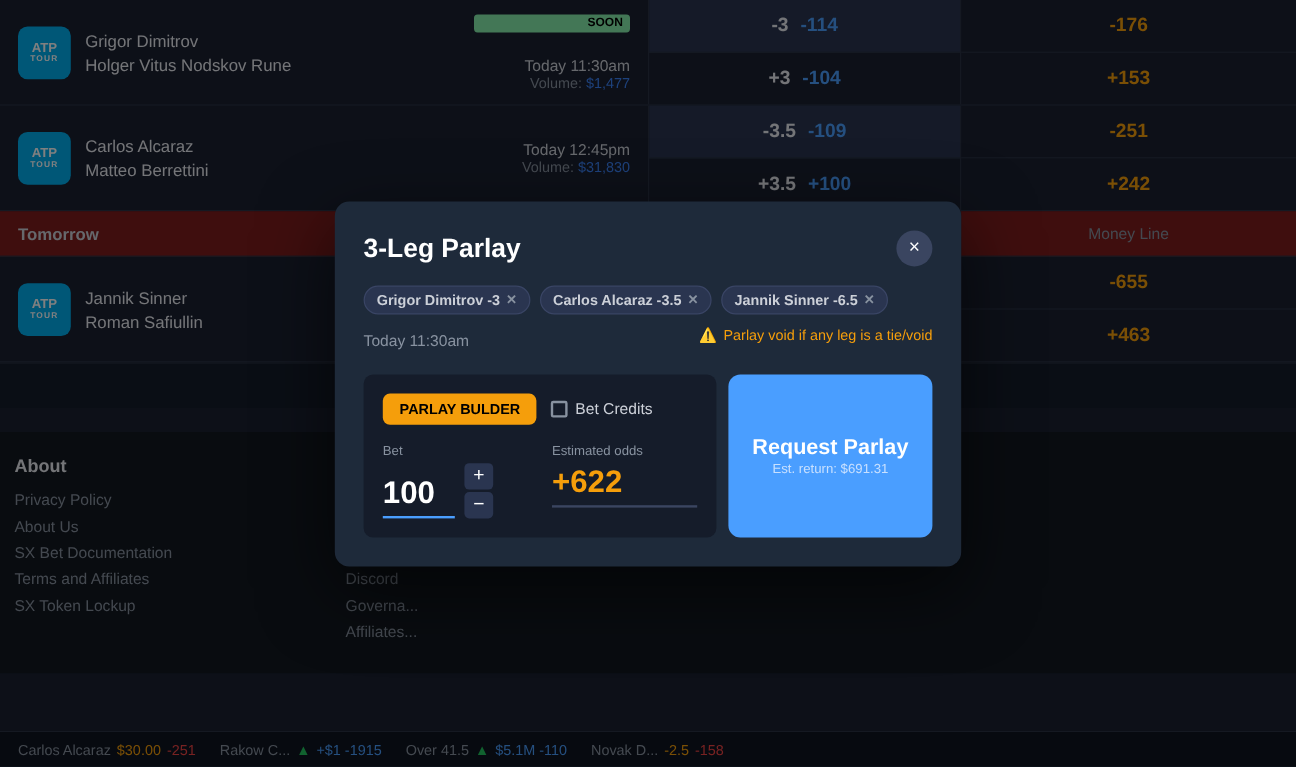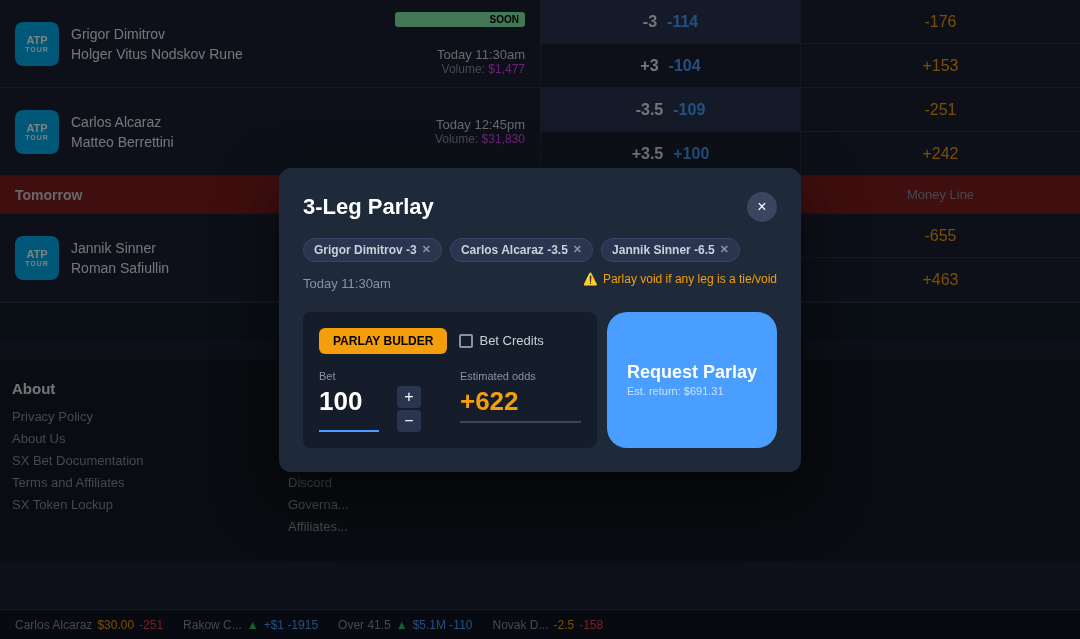--- a/index.html
+++ b/index.html
@@ -94,21 +94,21 @@
       font-size: 13px;
       color: #ccd0d8;
     }
 
     .volume-text {
       font-size: 12px;
       color: #8892a0;
     }
 
     .volume-amount {
-      color: #d946ef;
+      color: #3b82f6;
     }
 
     
     .odds-spread {
       width: 260px;
       border-left: 1px solid #2a3345;
       display: flex;
       flex-direction: column;
     }
 
@@ -139,21 +139,21 @@
       display: flex;
       flex-direction: column;
     }
 
     .ml-cell {
       flex: 1;
       display: flex;
       align-items: center;
       justify-content: center;
       font-size: 16px;
-      font-weight: 400;
+      font-weight: 700;
       border-bottom: 1px solid #2a3345;
       cursor: pointer;
     }
 
     .ml-cell:last-child { border-bottom: none; }
     .ml-neg { color: #f59e0b; }
     .ml-pos { color: #f59e0b; }
 
     
     .section-header {
@@ -447,29 +447,29 @@
       font-weight: 700;
       color: #f59e0b;
       border-bottom: 2px solid #3a4560;
       padding-bottom: 4px;
     }
 
     .request-btn {
       background: #4a9eff;
       color: #fff;
       border: none;
-      border-radius: 20px;
+      border-radius: 10px;
       padding: 0 20px;
       font-size: 18px;
       font-weight: 700;
       cursor: pointer;
       min-width: 160px;
       display: flex;
       flex-direction: column;
-      align-items: flex-start;
+      align-items: center;
       justify-content: center;
       gap: 2px;
     }
 
     .request-btn .est-return {
       font-size: 11px;
       font-weight: 400;
       color: #c8e0ff;
     }
 
@@ -492,21 +492,22 @@
     }
 
     .ticker-item { display: flex; align-items: center; gap: 5px; white-space: nowrap; }
     .ticker-blue { color: #4a9eff; }
     .ticker-yellow { color: #f59e0b; }
     .ticker-red { color: #ef4444; }
     .ticker-green { color: #22c55e; }
 
     .bet-row-with-stepper {
       display: flex;
-      gap: 18px;
+      align-items: flex-end;
+      gap: 8px;
     }
   </style>
 </head>
 <body>
 
 <div class="main-content">
 
   <div class="match-row">
     <div class="match-info">
       <div class="atp-logo">

